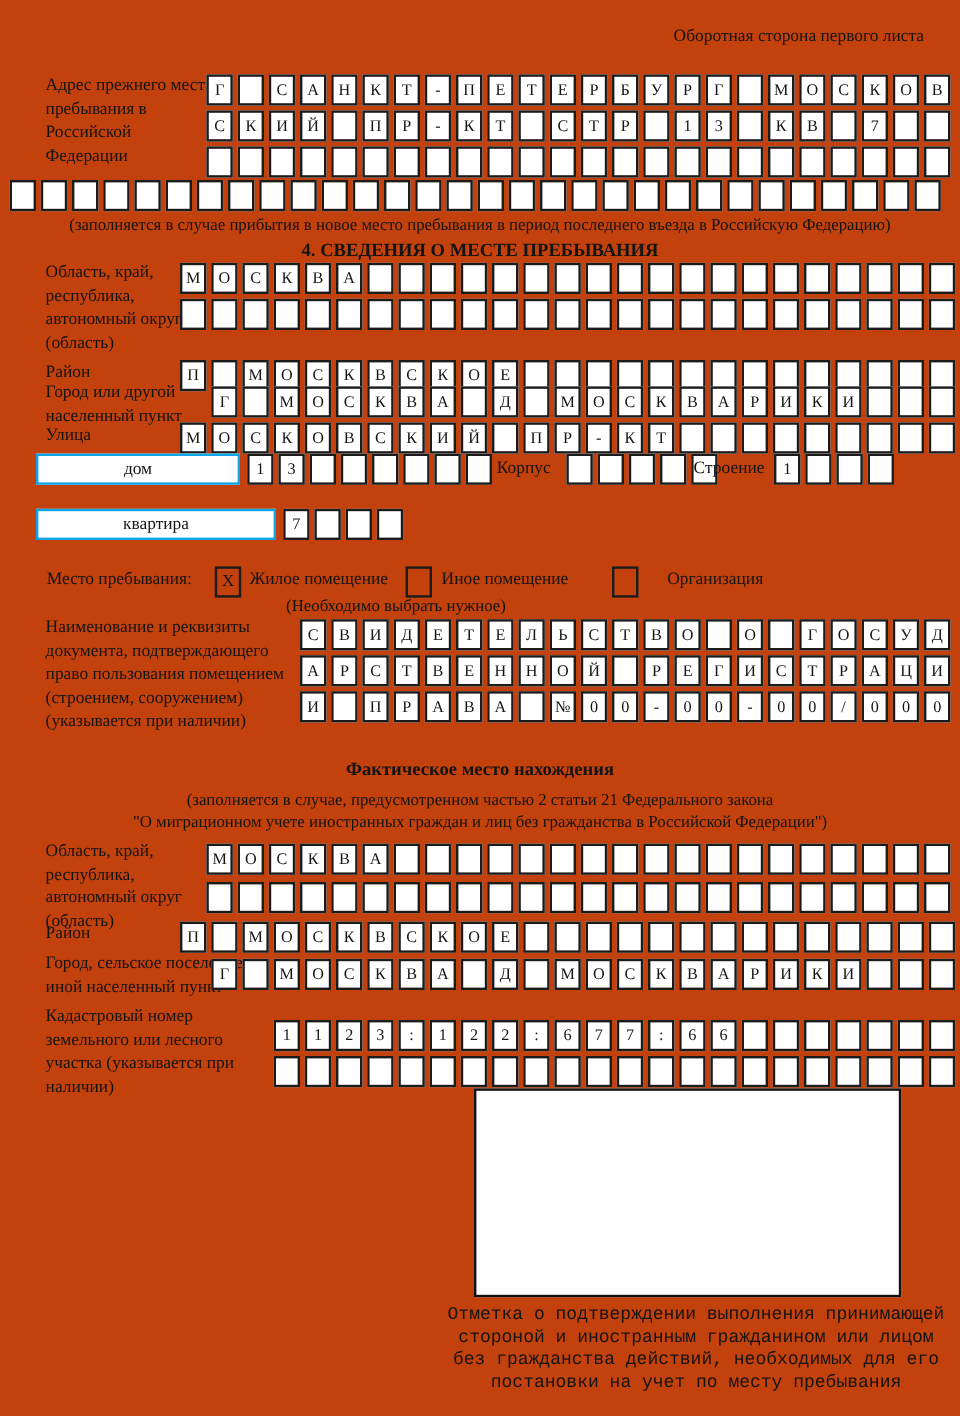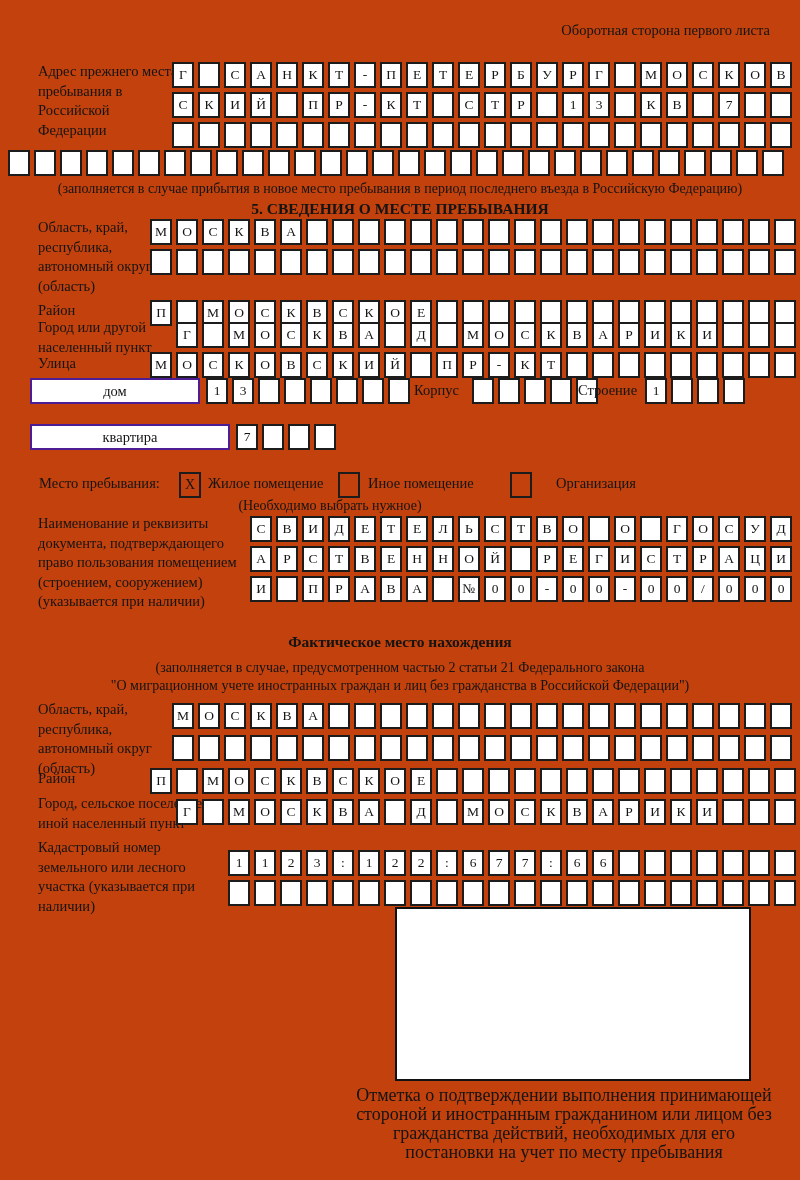--- a/index.html
+++ b/index.html
@@ -13,21 +13,21 @@
   .note { font-size:14px; line-height:17px; }
   .title { font-size:15.5px; font-weight:bold; }
   .center { text-align:center; }
   .boxrow { position:absolute; display:flex; gap:4px; }
   .cell {
     width:18px; height:22px; border:2px solid #1c1c1c; background:#fff;
     display:flex; align-items:center; justify-content:center;
     font-size:13.5px; line-height:1; flex:0 0 auto;
   }
   .widebox {
-    position:absolute; height:22px; border:2px solid #4c1d95; background:#fff;
+    position:absolute; height:22px; border:2px solid #0ea5e9; background:#fff;
     display:flex; align-items:center; justify-content:center; font-size:14.5px;
   }
   .checkcell {
     position:absolute; width:18px; height:22px; border:2px solid #1c1c1c;
     display:flex; align-items:center; justify-content:center; font-size:14px;
   }
   .stampbox { position:absolute; border:2px solid #111; background:#fff; }
 </style>
 </head>
 <body>
@@ -142,21 +142,21 @@
       <span class="cell"></span>
       <span class="cell"></span>
       <span class="cell"></span>
       <span class="cell"></span>
       <span class="cell"></span>
       <span class="cell"></span>
       <span class="cell"></span>
     </div>
   <div class="abs note center" style="left:0px; top:180px; width:800px;">(заполняется в случае прибытия в новое место пребывания в период последнего въезда в Российскую Федерацию)</div>
 
-  <div class="abs title center" style="left:0px; top:200px; width:800px;">5. СВЕДЕНИЯ О МЕСТЕ ПРЕБЫВАНИЯ</div>
+  <div class="abs title center" style="left:0px; top:200px; width:800px;">4. СВЕДЕНИЯ О МЕСТЕ ПРЕБЫВАНИЯ</div>
 
   <div class="abs lbl" style="left:38px; top:218px; width:115px;">Область, край, республика, автономный округ (область)</div>
   <div class="boxrow" style="left:150px; top:219px;">
       <span class="cell">М</span>
       <span class="cell">О</span>
       <span class="cell">С</span>
       <span class="cell">К</span>
       <span class="cell">В</span>
       <span class="cell">А</span>
       <span class="cell"></span>
@@ -567,15 +567,15 @@
       <span class="cell"></span>
       <span class="cell"></span>
       <span class="cell"></span>
       <span class="cell"></span>
       <span class="cell"></span>
       <span class="cell"></span>
       <span class="cell"></span>
     </div>
 
   <div class="stampbox" style="left:395px; top:907px; width:352px; height:170px;"></div>
-  <div class="abs lbl center" style="left:350px; top:1086px; width:428px; line-height:19px; font-size:18px;">Отметка о подтверждении выполнения принимающей стороной и иностранным гражданином или лицом без гражданства действий, необходимых для его постановки на учет по месту пребывания</div>
+  <div class="abs lbl center" style="left:366px; top:1086px; width:428px; line-height:19px; font-size:15px;font-family:Liberation Mono, monospace;">Отметка о подтверждении выполнения принимающей стороной и иностранным гражданином или лицом без гражданства действий, необходимых для его постановки на учет по месту пребывания</div>
 
 </div>
 
 </body></html>

